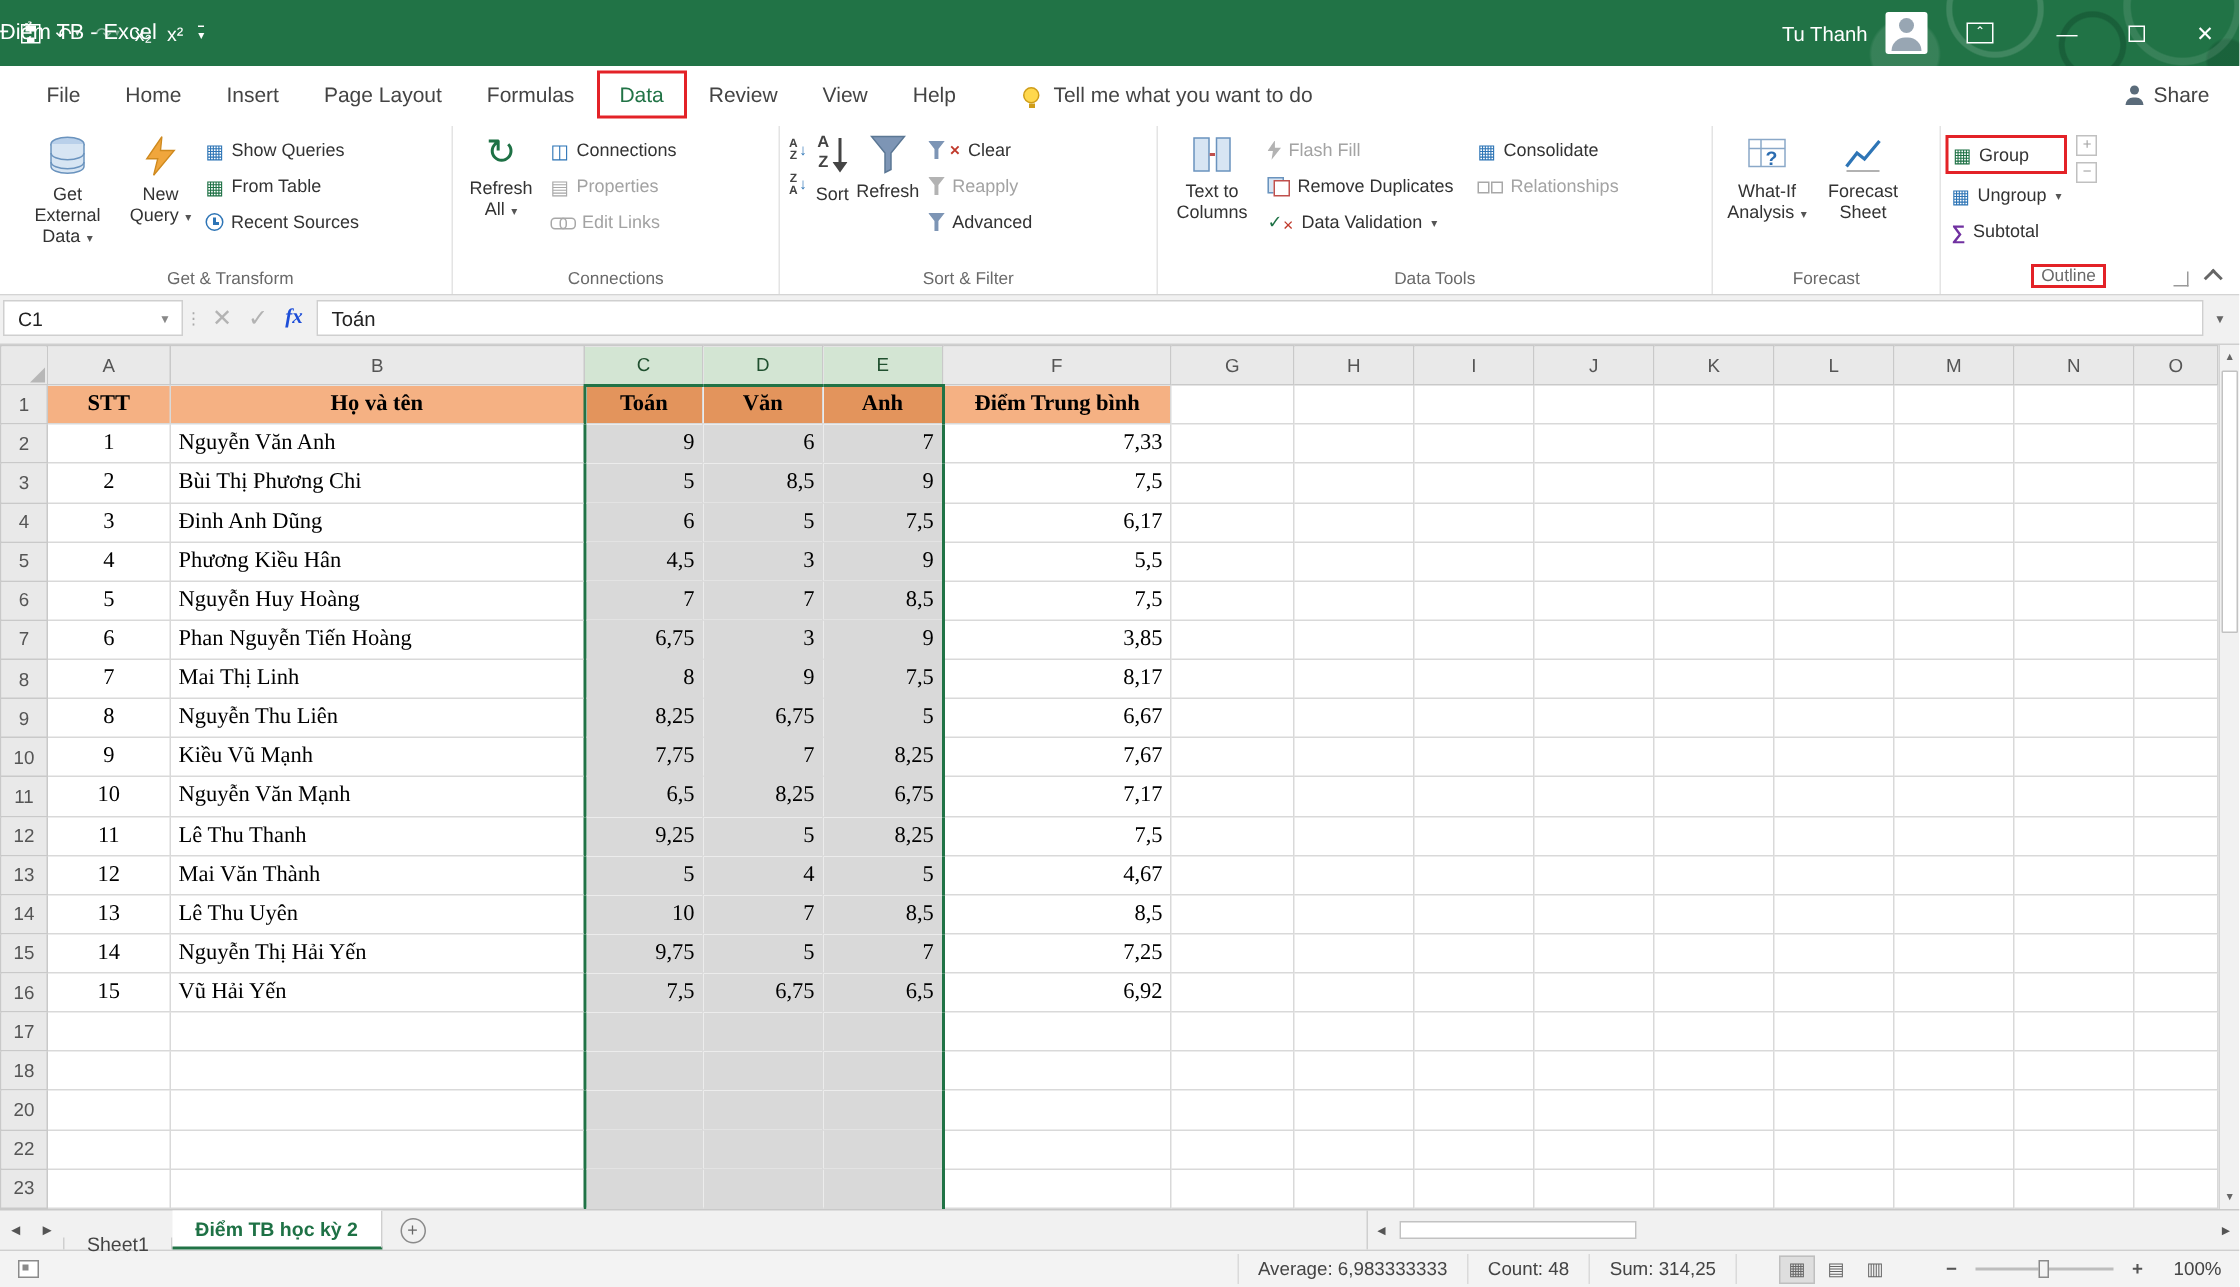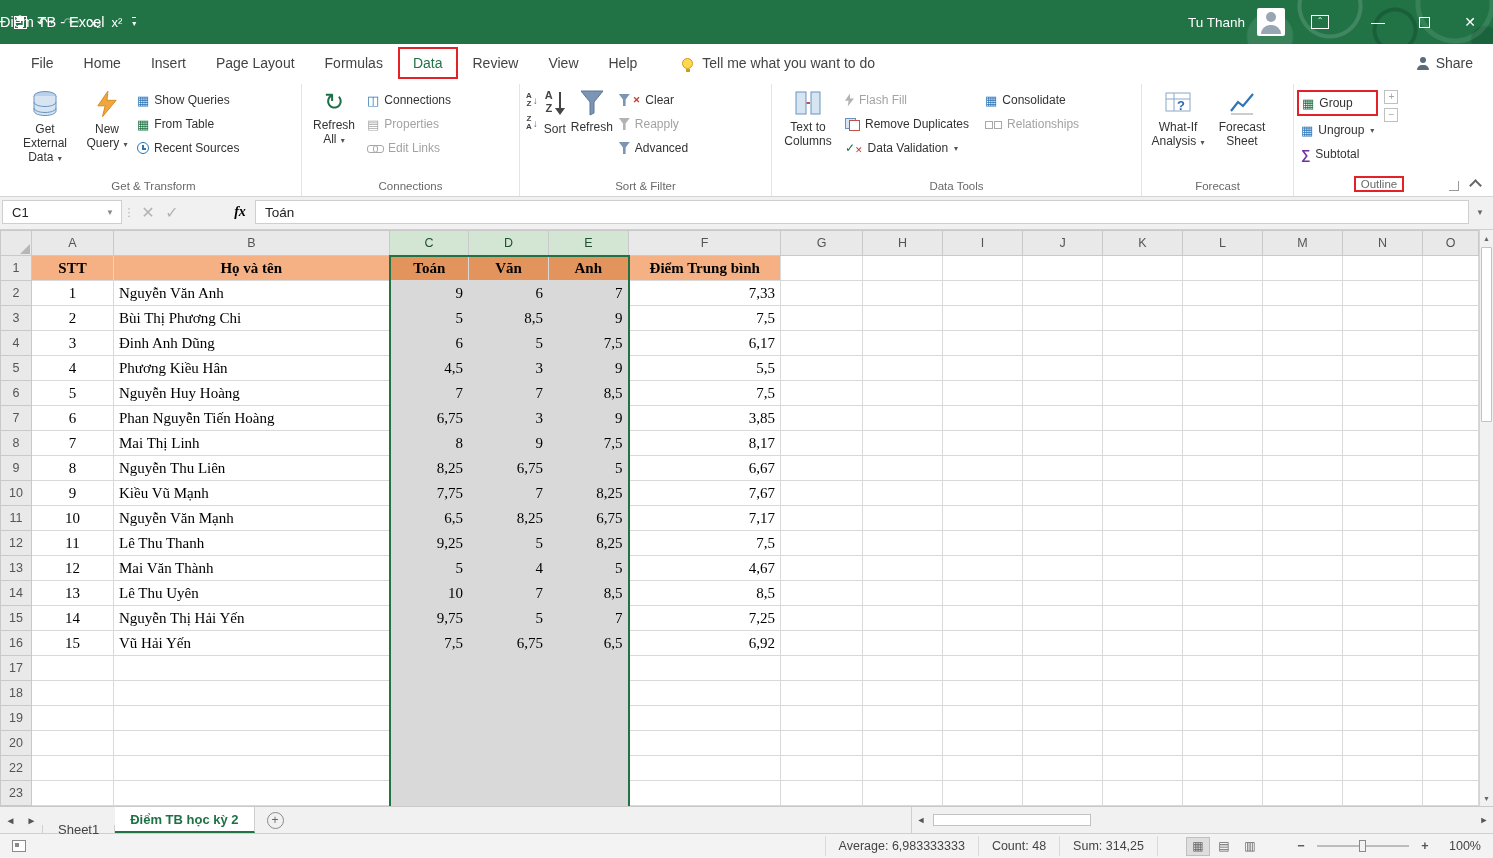--- a/index.html
+++ b/index.html
@@ -86,21 +86,21 @@
   .dlaunch { position:absolute; right:5px; bottom:5px; width:10px; height:10px; border-right:1.5px solid #9a9a9a; border-bottom:1.5px solid #9a9a9a; }
   .collapse { position:absolute; right:10px; bottom:8px; width:12px; height:10px; cursor:pointer; }
   .collapse::before { content:''; display:block; width:7px; height:7px; border-top:2px solid #666; border-left:2px solid #666; transform:rotate(45deg); margin-top:3px; }
 
   
   .formulabar { height:33px; background:#f1f1f1; display:flex; align-items:center; padding:3px 2px 5px 2px; border-bottom:1px solid #cfcfcf; }
   .namebox { width:120px; height:24px; background:#fff; border:1px solid #cfcfcf; display:flex; align-items:center; font-size:13px; color:#222; padding:0 3px 0 9px; }
   .nb-dd { margin-left:auto; color:#888; font-size:8px; padding:0 4px; cursor:pointer; }
   .nb-split { width:14px; text-align:center; color:#aaa; font-size:11px; }
   .fb-btn { width:24px; height:24px; display:flex; align-items:center; justify-content:center; cursor:pointer; }
-  .fx { font-family:"Liberation Serif",serif; font-style:italic; font-weight:bold; color:#000000; font-size:14px;margin-left:44px; }
+  .fx { font-family:"Liberation Serif",serif; font-style:italic; font-weight:bold; color:#1d4ed8; font-size:14px; }
   .fx-field { flex:1; height:24px; background:#fff; border:1px solid #cfcfcf; margin-left:3px; display:flex; align-items:center; padding:0 9px; font-size:13.5px; color:#222; }
   .fb-exp { width:22px; display:flex; align-items:center; justify-content:center; color:#666; font-size:8px; cursor:pointer; }
 
   
   .grid-area { display:flex; height:576px; background:#fff; overflow:hidden; }
   #sheet-table { border-collapse:collapse; table-layout:fixed; width:1478px; font-family:"Liberation Serif",serif; flex:none; }
   #sheet-table td { height:24px; padding:0 5px; font-size:15px; border:1px solid #d9d9d9; overflow:hidden; white-space:nowrap; color:#000; background:#fff; }
   #sheet-table td.chdr, #sheet-table td.rhdr, #sheet-table td.corner { background:#e9e9e9; font-family:"Liberation Sans",sans-serif; font-size:12.5px; color:#555; text-align:center; border:1px solid #c9c9c9; padding:0; }
   #sheet-table td.chdr-sel { background:#d3e5d3; border-bottom:2px solid #217346; color:#20502f; }
   #sheet-table td.hcell { background:#f5b183; font-weight:bold; text-align:center; }
@@ -779,38 +779,20 @@
           <td class=""></td>
           <td class=""></td>
           <td class=""></td>
           <td class=""></td>
           <td class=""></td>
           <td class=""></td>
           <td class=""></td>
           <td class=""></td>
         </tr>
         <tr>
-          <td class="rhdr">19</td>
-          <td class=""></td>
-          <td class=""></td>
-          <td class="sel sgl"></td>
-          <td class="sel"></td>
-          <td class="sel sgr"></td>
-          <td class=""></td>
-          <td class=""></td>
-          <td class=""></td>
-          <td class=""></td>
-          <td class=""></td>
-          <td class=""></td>
-          <td class=""></td>
-          <td class=""></td>
-          <td class=""></td>
-          <td class=""></td>
-        </tr>
-        <tr>
           <td class="rhdr">20</td>
           <td class=""></td>
           <td class=""></td>
           <td class="sel sgl"></td>
           <td class="sel"></td>
           <td class="sel sgr"></td>
           <td class=""></td>
           <td class=""></td>
           <td class=""></td>
           <td class=""></td>

